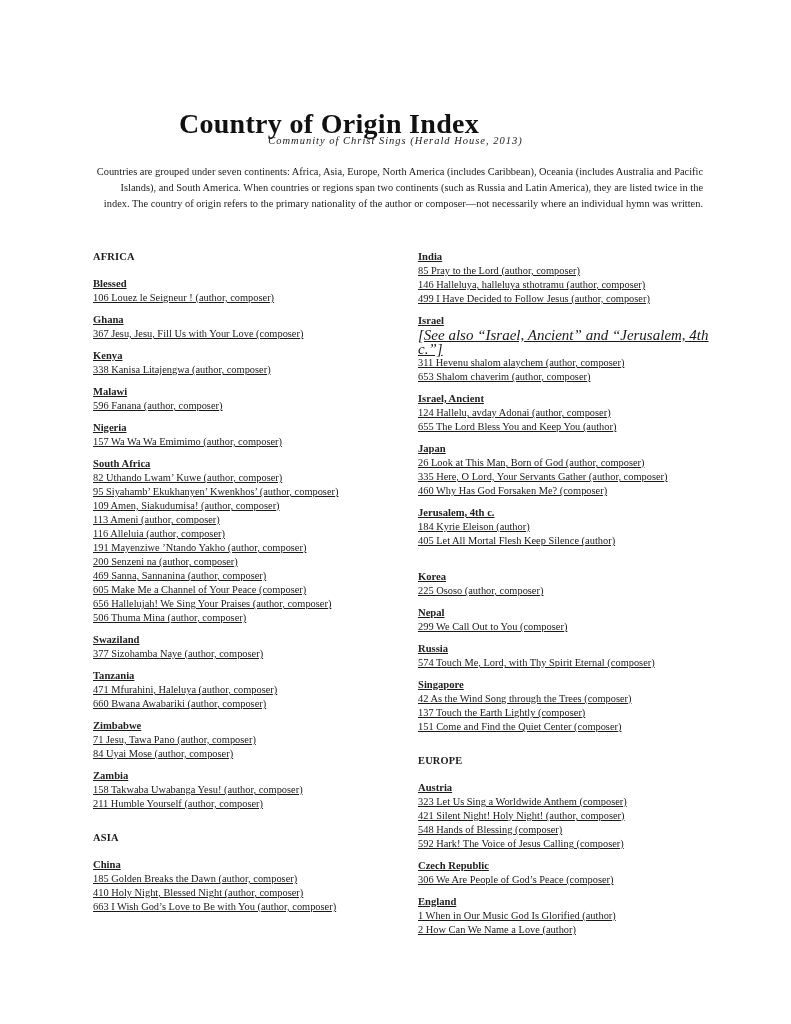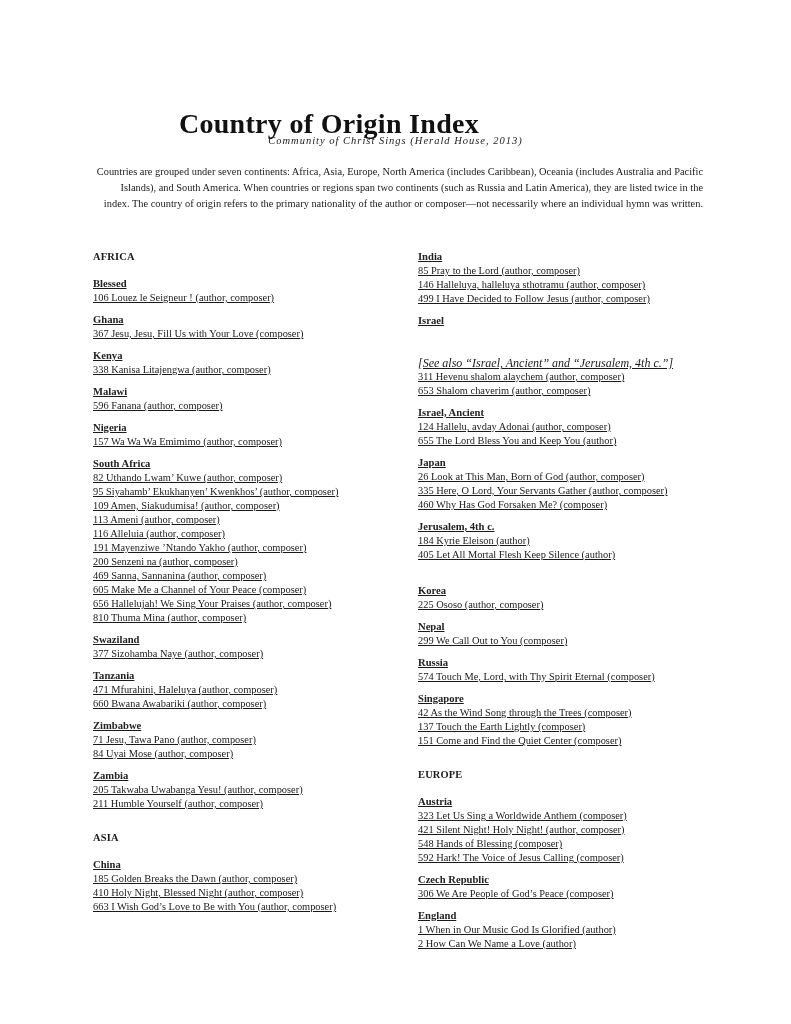--- a/index.html
+++ b/index.html
@@ -7,21 +7,21 @@
     .title { position: absolute; top: 108px; left: 0; width: 658px; text-align: center; font-size: 28px; letter-spacing: 0.3px; color: #111; font-weight: bold; }
     .subtitle { position: absolute; top: 135px; left: 0; width: 791px; text-align: center; font-size: 10.5px; font-style: italic; letter-spacing: 1px; color: #222; font-family: Liberation Serif, serif; }
     .intro { position: absolute; top: 164px; left: 93px; width: 610px; font-size: 10.4px; line-height: 16.2px; color: #1a1a1a; text-align: right; }
     .col { position: absolute; top: 250px; }
     .col-left { left: 93px; width: 310px; }
     .col-right { left: 418px; width: 300px; }
     .continent { font-size: 10.4px; font-weight: bold; letter-spacing: 0.2px; margin: 0 0 13px 0; line-height: 14px; }
     .continent.spaced { margin-top: 20px; }
     .country-block { margin-bottom: 8px; text-decoration: underline; }
     .country { font-size: 10.6px; font-weight: bold; color: #222; line-height: 14px; }
-    .note { font-size: 12px; font-style: italic; line-height: 14px; margin-top: 28px; }
+    .note { font-size: 15px; font-style: italic; line-height: 14px; }
     .entry { font-size: 10.4px; line-height: 14px; white-space: nowrap; }
     .gap { height: 14px; }
   </style>
 </head>
 <body>
 
 <div class="title">Country of Origin Index</div>
 <div class="subtitle">Community of Christ Sings (Herald House, 2013)</div>
 <div class="intro">Countries are grouped under seven continents: Africa, Asia, Europe, North America (includes Caribbean), Oceania (includes Australia and Pacific Islands), and South America. When countries or regions span two continents (such as Russia and Latin America), they are listed twice in the index. The country of origin refers to the primary nationality of the author or composer—not necessarily where an individual hymn was written.</div>
 
@@ -53,39 +53,39 @@
         <div class="entry">82 Uthando Lwam’ Kuwe (author, composer)</div>
         <div class="entry">95 Siyahamb’ Ekukhanyen’ Kwenkhos’ (author, composer)</div>
         <div class="entry">109 Amen, Siakudumisa! (author, composer)</div>
         <div class="entry">113 Ameni (author, composer)</div>
         <div class="entry">116 Alleluia (author, composer)</div>
         <div class="entry">191 Mayenziwe ’Ntando Yakho (author, composer)</div>
         <div class="entry">200 Senzeni na (author, composer)</div>
         <div class="entry">469 Sanna, Sannanina (author, composer)</div>
         <div class="entry">605 Make Me a Channel of Your Peace (composer)</div>
         <div class="entry">656 Hallelujah! We Sing Your Praises (author, composer)</div>
-        <div class="entry">810 Thuma Mina (author, composer)</div>
+        <div class="entry">506 Thuma Mina (author, composer)</div>
       </div>
       <div class="country-block">
         <div class="country">Swaziland</div>
         <div class="entry">377 Sizohamba Naye (author, composer)</div>
       </div>
       <div class="country-block">
         <div class="country">Tanzania</div>
         <div class="entry">471 Mfurahini, Haleluya (author, composer)</div>
         <div class="entry">660 Bwana Awabariki (author, composer)</div>
       </div>
       <div class="country-block">
         <div class="country">Zimbabwe</div>
         <div class="entry">71 Jesu, Tawa Pano (author, composer)</div>
         <div class="entry">84 Uyai Mose (author, composer)</div>
       </div>
       <div class="country-block">
         <div class="country">Zambia</div>
-        <div class="entry">205 Takwaba Uwabanga Yesu! (author, composer)</div>
+        <div class="entry">158 Takwaba Uwabanga Yesu! (author, composer)</div>
         <div class="entry">211 Humble Yourself (author, composer)</div>
       </div>
     </div>
   <div class="continent spaced">ASIA</div>
   <div id="asia-list-left">
       <div class="country-block">
         <div class="country">China</div>
         <div class="entry">185 Golden Breaks the Dawn (author, composer)</div>
         <div class="entry">410 Holy Night, Blessed Night (author, composer)</div>
         <div class="entry">663 I Wish God’s Love to Be with You (author, composer)</div>

